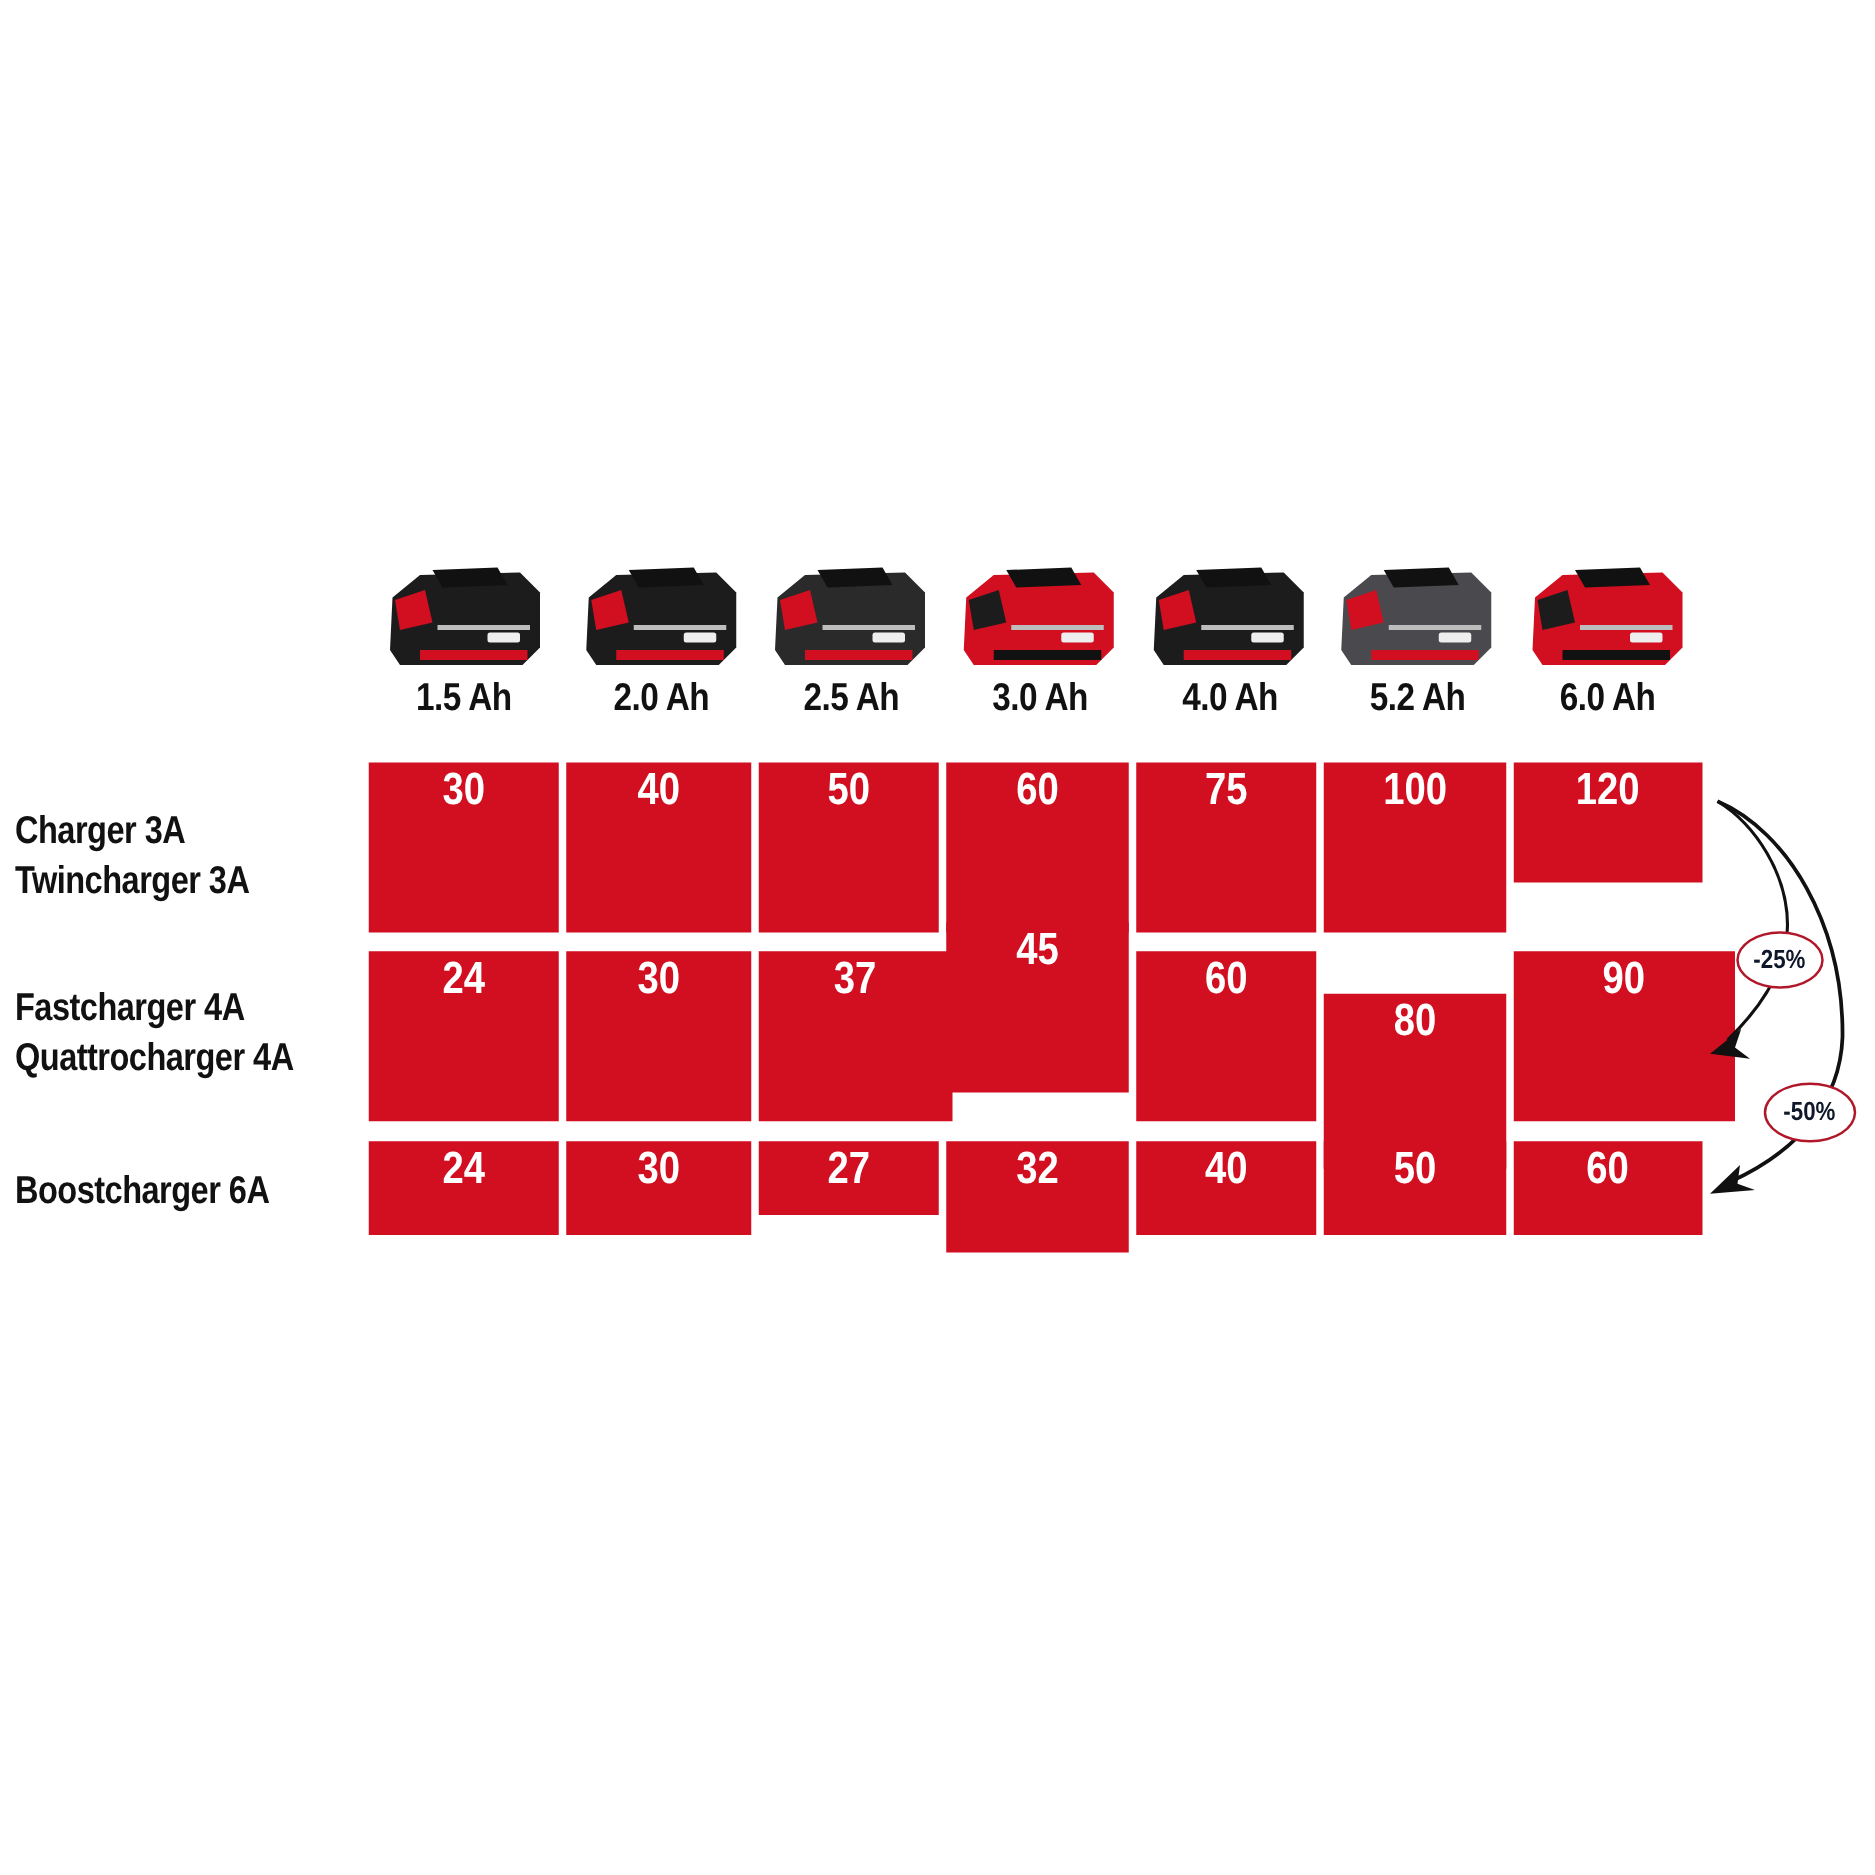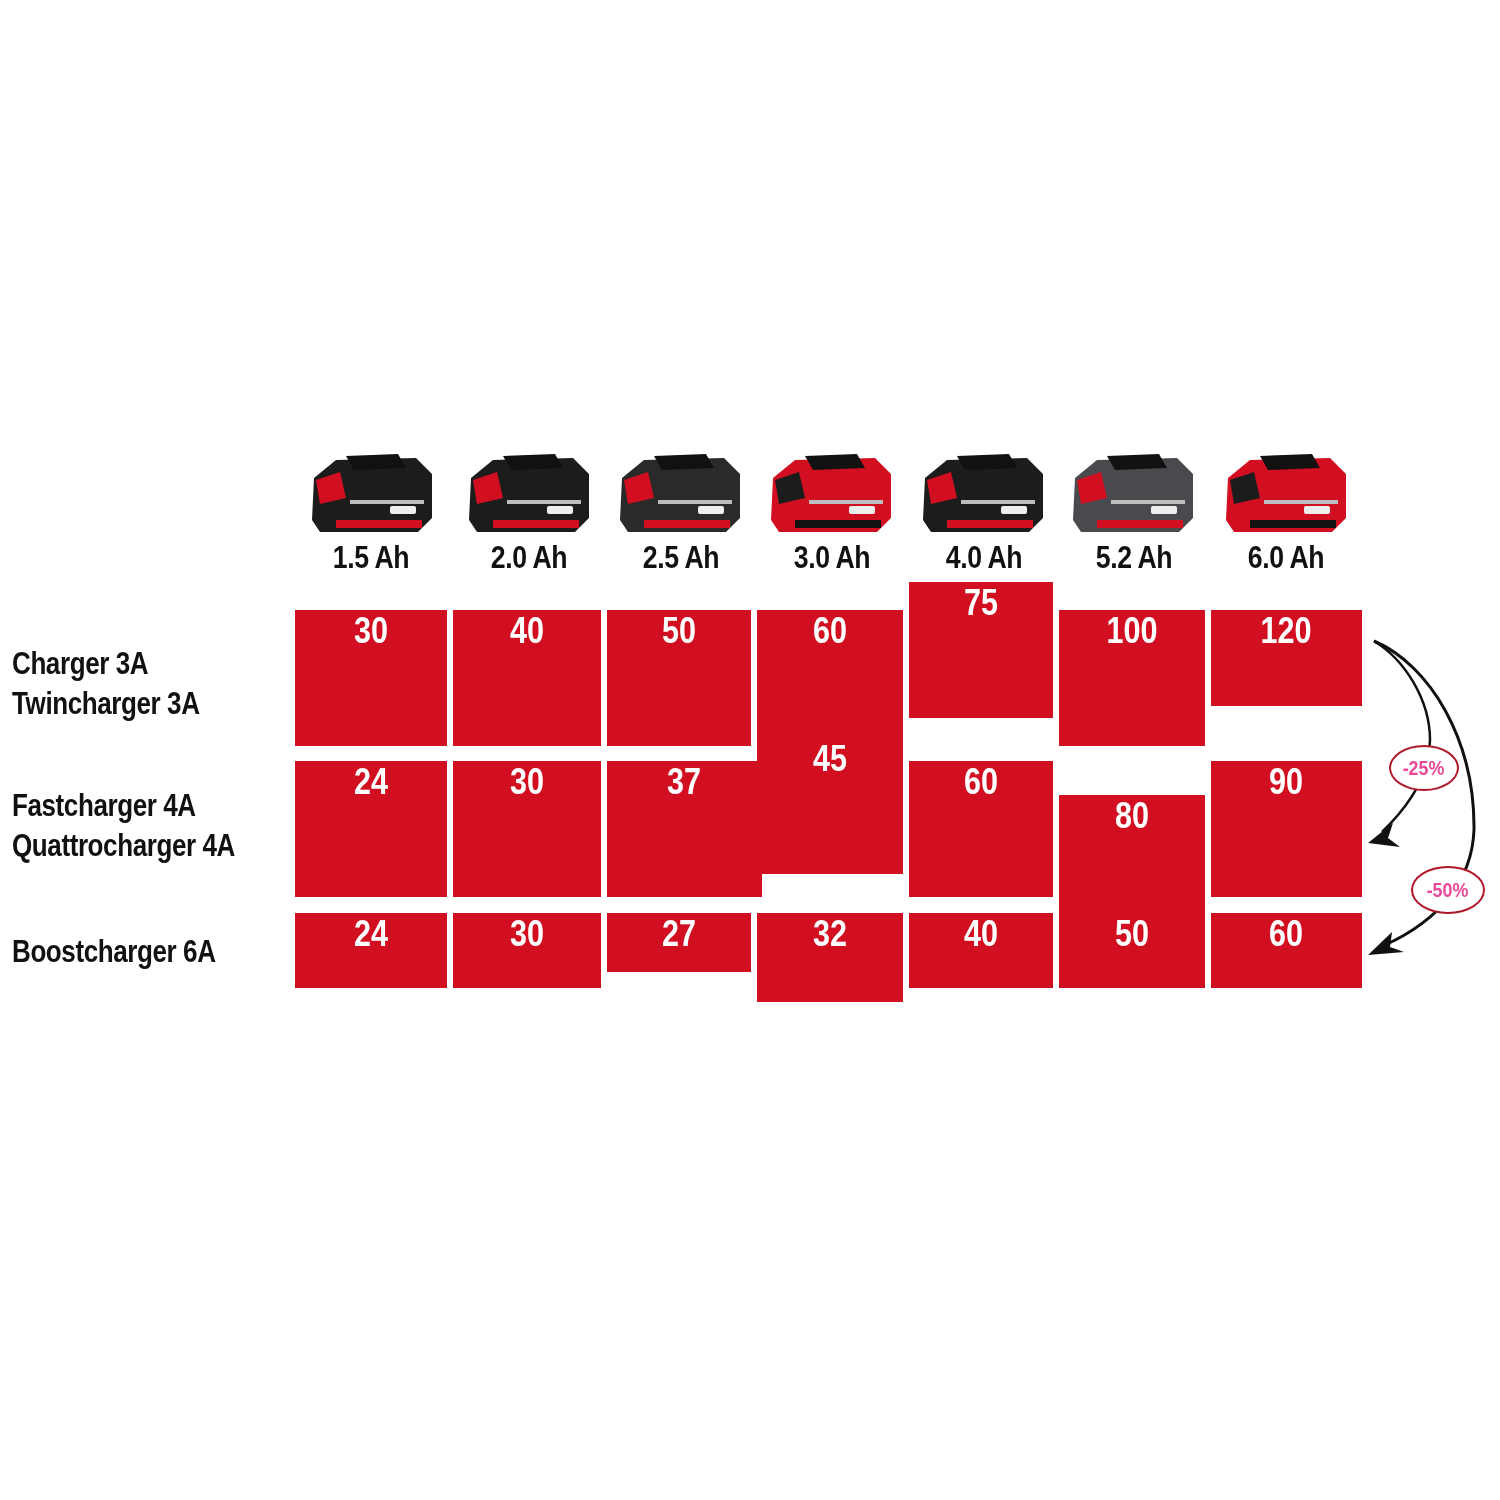--- a/index.html
+++ b/index.html
@@ -11,21 +11,21 @@
                font-weight: bold; font-size: 31px; color: #111; letter-spacing: -0.5px;
                transform: scaleX(0.86); }
   .row-label { position: absolute; left: 12px; font-weight: bold; font-size: 31px; color: #111;
                line-height: 40px; transform: scaleX(0.84); transform-origin: left center;
                letter-spacing: -0.5px; white-space: nowrap; }
   .cell { position: absolute; background: #D10F20; color: #fff; font-weight: bold;
           font-size: 36px; display: flex; justify-content: center; }
   .cell span { transform: scaleX(0.85); display: inline-block; }
   .arrows { position: absolute; left: 1360px; top: 620px; width: 140px; height: 360px; }
   .badge { position: absolute; border: 2px solid #B0182A; border-radius: 50%;
-           background: #fff; color: #ec4899; font-weight: bold; font-size: 21px;
+           background: #fff; color: #0f172a; font-weight: bold; font-size: 21px;
            display: flex; align-items: center; justify-content: center; }
   .badge span { transform: scaleX(0.85); display: inline-block; }
 </style>
 </head>
 <body>
 
 <div>
   <div class="battery" style="left:306px">
       <svg viewBox="0 0 130 86">
         <path d="M8 30 L30 12 L110 10 L126 26 L126 70 L112 84 L14 84 L6 72 Z" fill="#1c1c1c"></path>
@@ -125,21 +125,21 @@
     </div>
   <div class="cell" style="left:453px;top:610px;width:148px;height:136px">
       <span>40</span>
     </div>
   <div class="cell" style="left:607px;top:610px;width:144px;height:136px">
       <span>50</span>
     </div>
   <div class="cell" style="left:757px;top:610px;width:146px;height:136px">
       <span>60</span>
     </div>
-  <div class="cell" style="left:909px;top:582px;width:144px;height:136px">
+  <div class="cell" style="left:909px;top:610px;width:144px;height:136px">
       <span>75</span>
     </div>
   <div class="cell" style="left:1059px;top:610px;width:146px;height:136px">
       <span>100</span>
     </div>
   <div class="cell" style="left:1211px;top:610px;width:151px;height:96px">
       <span>120</span>
     </div>
 
   <div class="cell" style="left:295px;top:761px;width:152px;height:136px">
@@ -153,21 +153,21 @@
     </div>
   <div class="cell" style="left:757px;top:738px;width:146px;height:136px">
       <span>45</span>
     </div>
   <div class="cell" style="left:909px;top:761px;width:144px;height:136px">
       <span>60</span>
     </div>
   <div class="cell" style="left:1059px;top:795px;width:146px;height:140px">
       <span>80</span>
     </div>
-  <div class="cell" style="left:1211px;top:761px;width:151px;height:136px">
+  <div class="cell" style="left:1211px;top:761px;width:177px;height:136px">
       <span>90</span>
     </div>
 
   <div class="cell" style="left:295px;top:913px;width:152px;height:75px">
       <span>24</span>
     </div>
   <div class="cell" style="left:453px;top:913px;width:148px;height:75px">
       <span>30</span>
     </div>
   <div class="cell" style="left:607px;top:913px;width:144px;height:59px">

